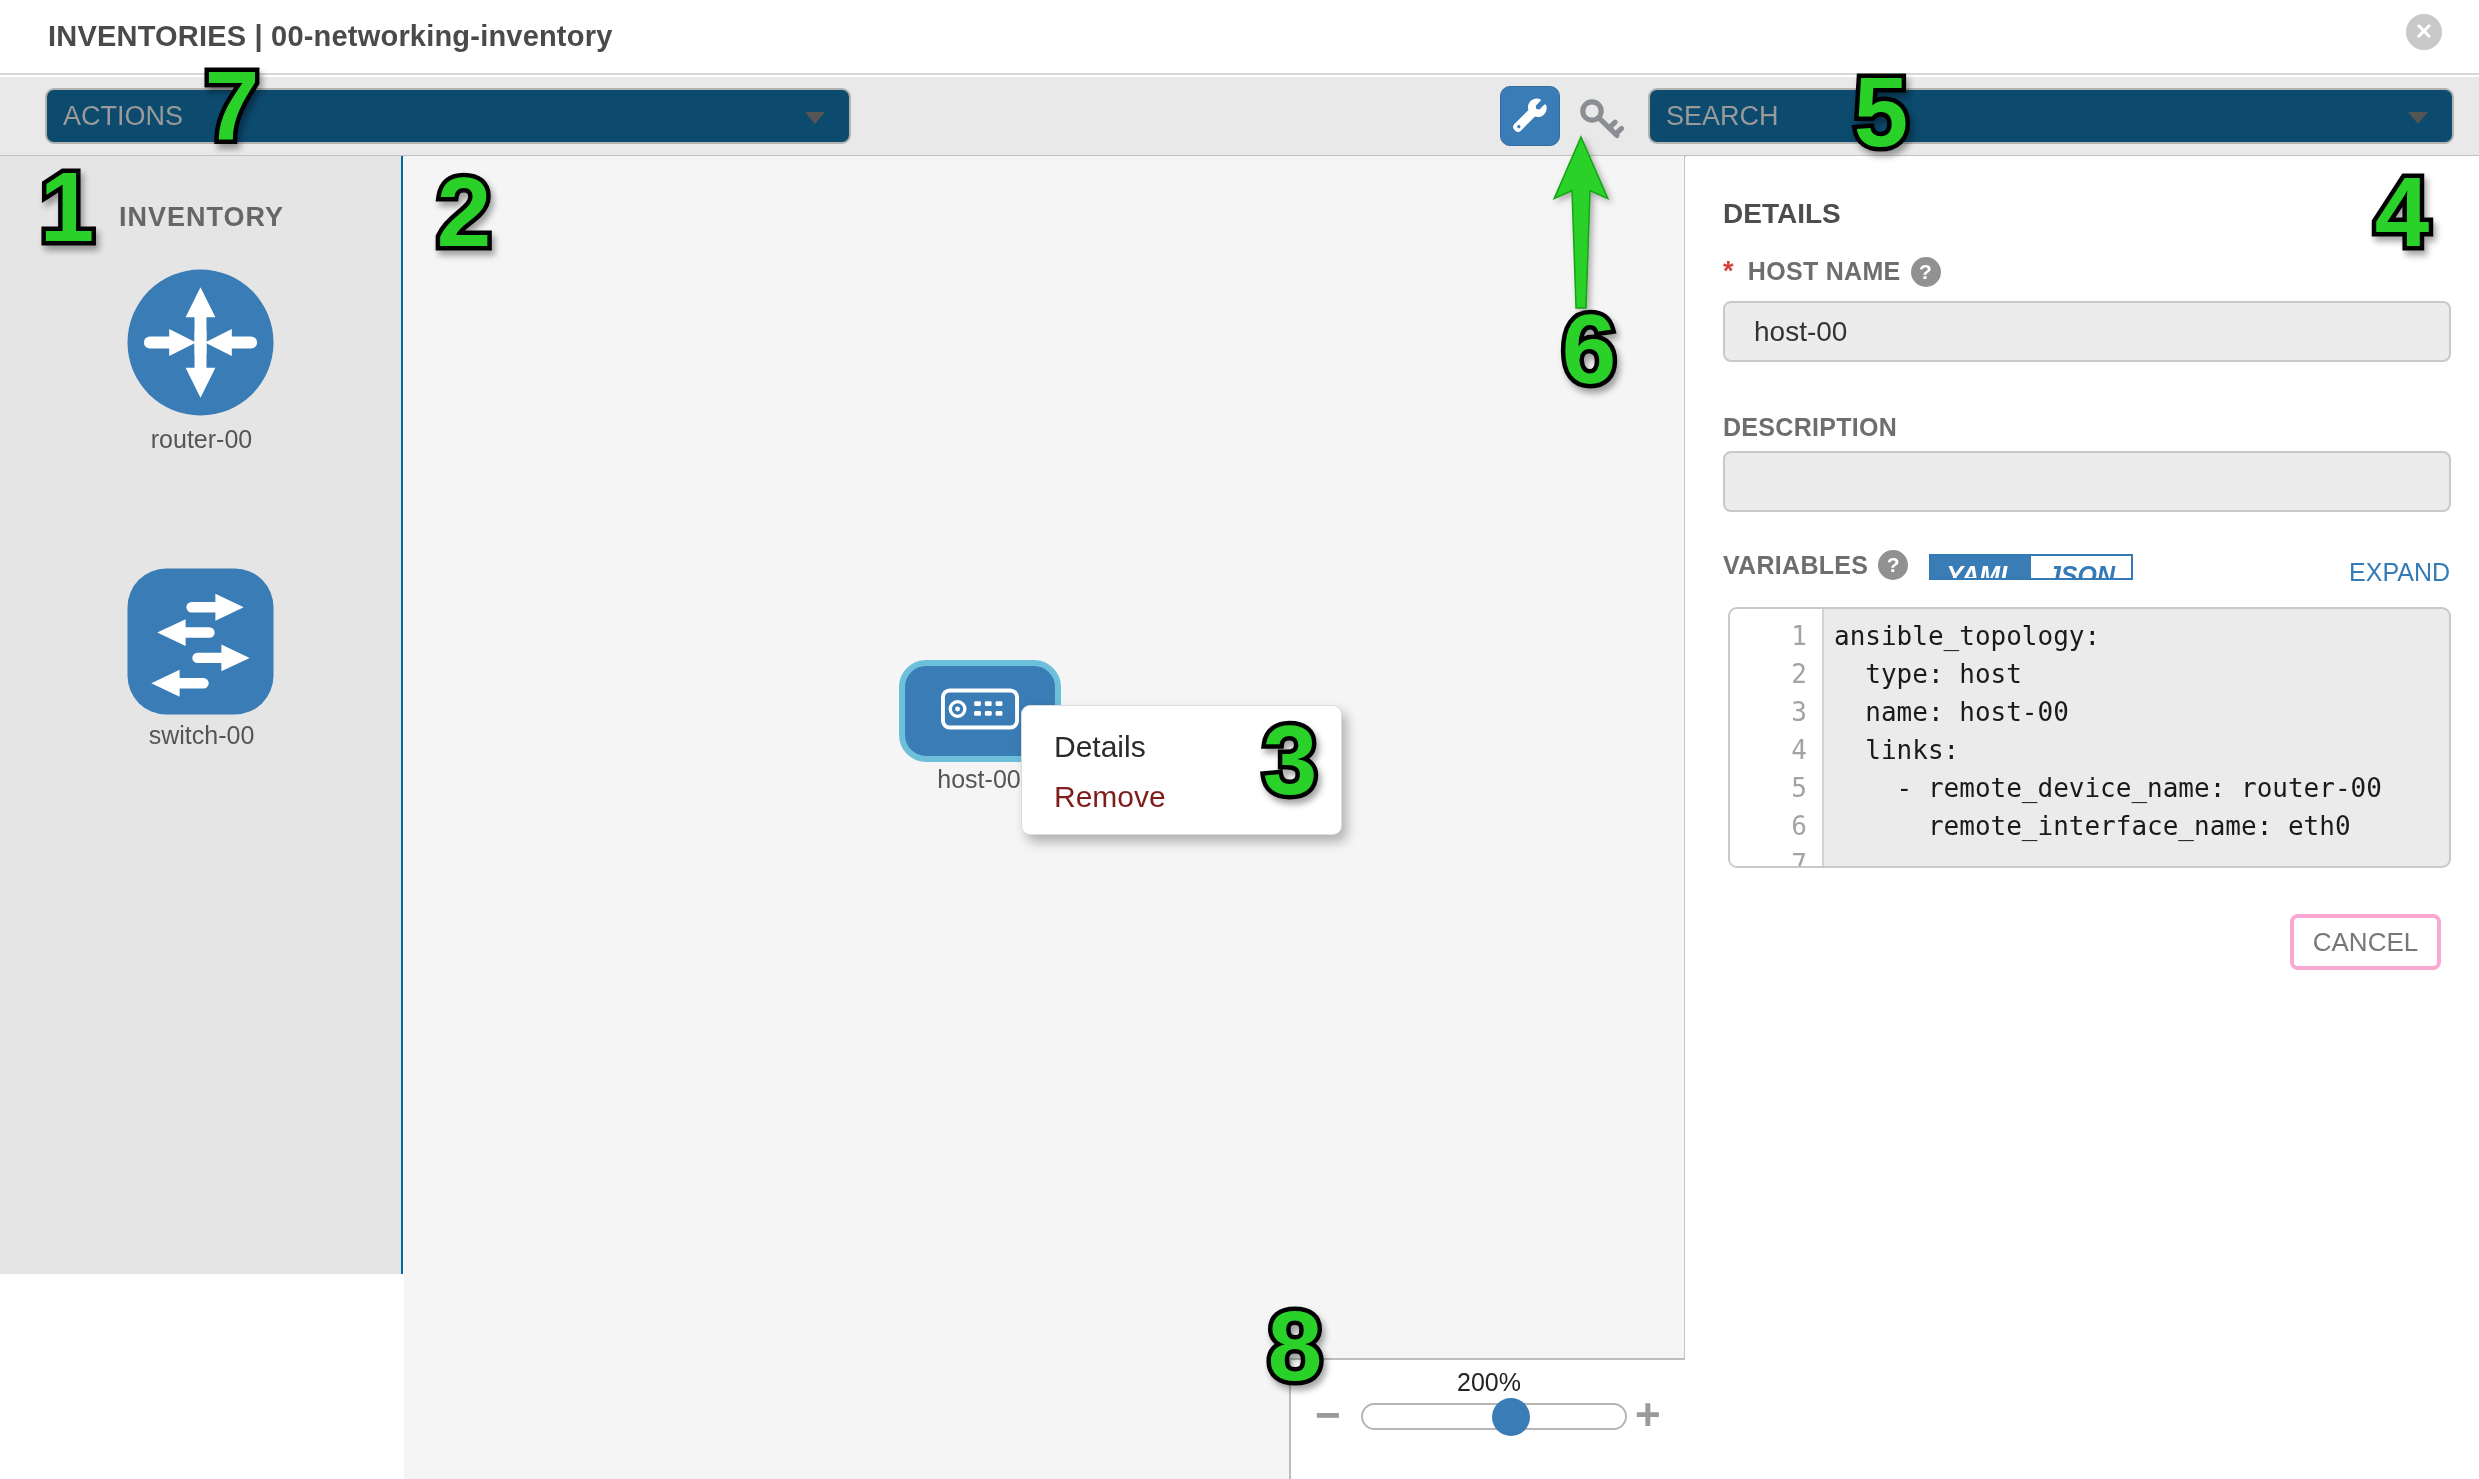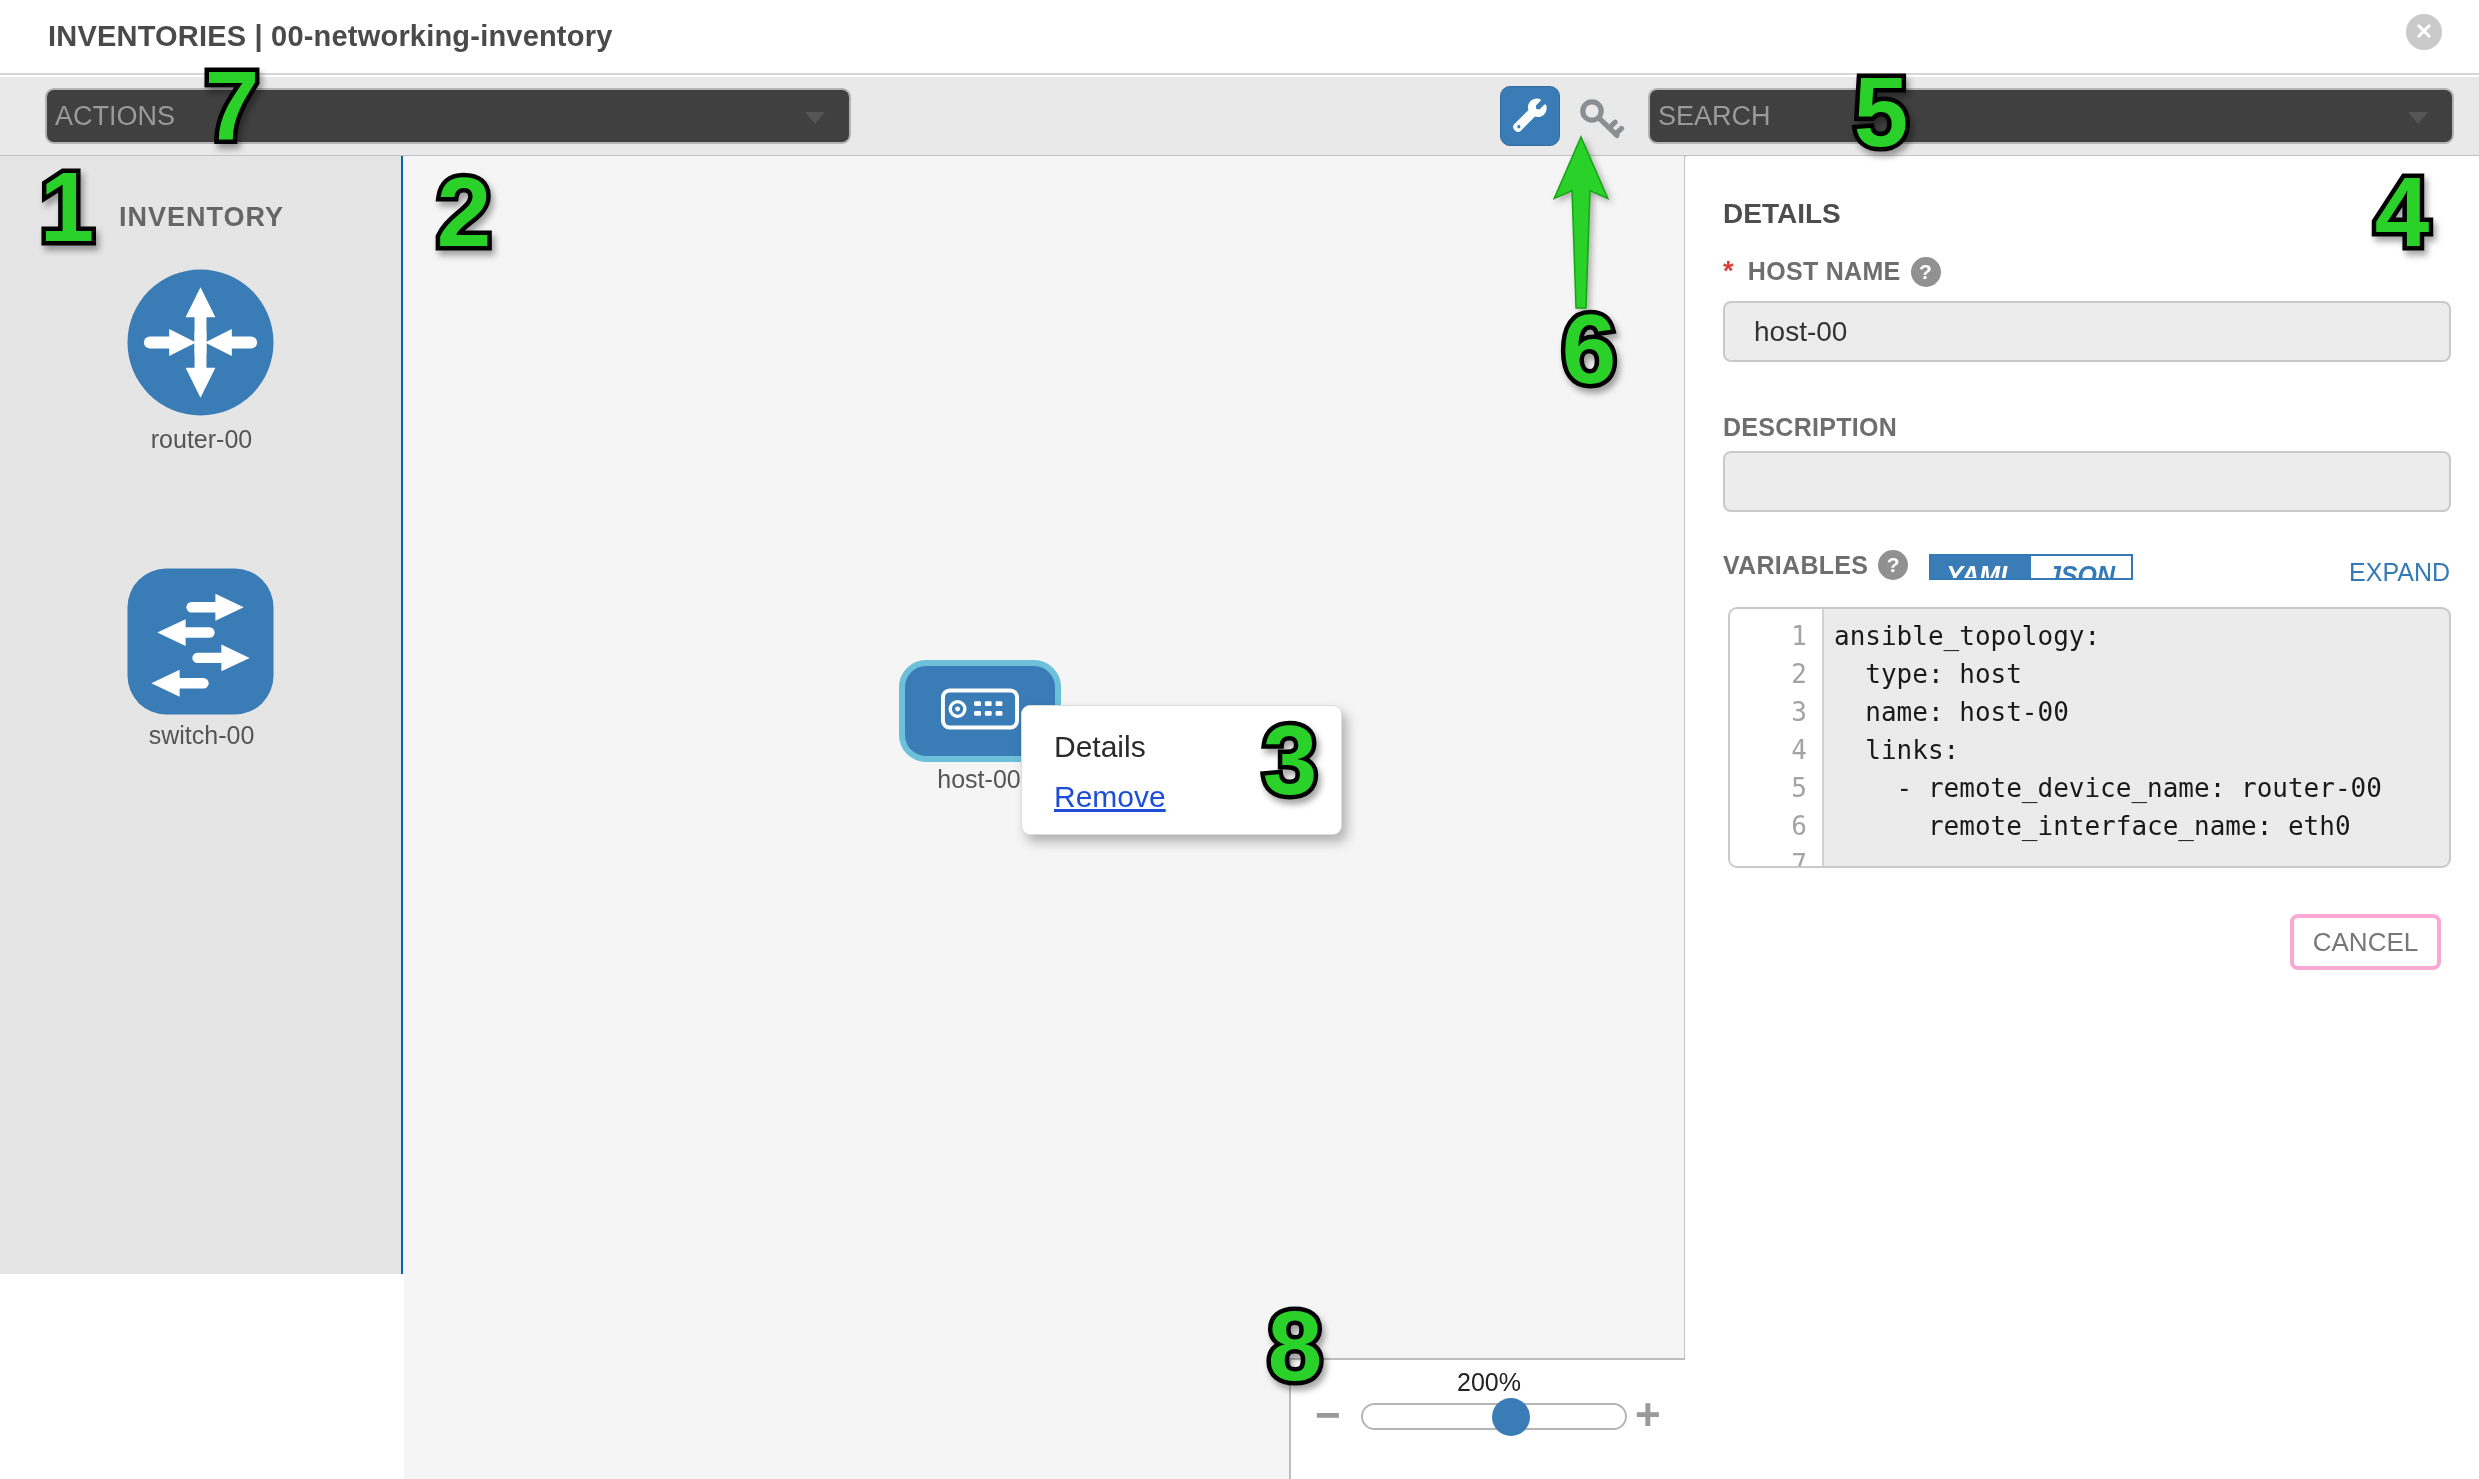--- a/index.html
+++ b/index.html
@@ -7,21 +7,21 @@
   body { font-family:"Liberation Sans", sans-serif; }
   .stage { position:relative; width:2480px; height:1480px; overflow:hidden; background:#fff; }
 
   
   .titlebar { position:absolute; left:0; top:0; width:2480px; height:75px; background:#fff; border-bottom:2px solid #d8d8d8; }
   .titlebar .title { position:absolute; left:48px; top:0; line-height:73px; font-size:29px; font-weight:bold; color:#4a4a4a; letter-spacing:0.2px; }
   .close-btn { position:absolute; left:2406px; top:14px; width:36px; height:36px; border-radius:50%; background:#c9c9c9; color:#fff; font-size:22px; font-weight:bold; text-align:center; line-height:36px; cursor:pointer; }
 
   
   .toolbar { position:absolute; left:0; top:77px; width:2480px; height:80px; background:#e9e9e9; border-bottom:2px solid #c3c3c3; }
-  .dropdown { position:absolute; top:11px; height:56px; background:#404040; border:2px solid #b3b3b3; border-radius:9px; display:flex; align-items:center; padding:0 8px; font-size:27px; color:#9a9a9a; }
+  .dropdown { position:absolute; top:11px; height:56px; background:#0c4a6e; border:2px solid #b3b3b3; border-radius:9px; display:flex; align-items:center; padding:0 16px; font-size:27px; color:#9a9a9a; }
   .dropdown.actions { left:45px; width:806px; }
   .dropdown.search  { left:1648px; width:806px; }
   .caret { position:absolute; right:24px; top:22px; width:0; height:0; border-left:10px solid transparent; border-right:10px solid transparent; border-top:12px solid #555; }
   .wrench-btn { position:absolute; left:1500px; top:9px; width:60px; height:60px; background:#3a7cb5; border:1px solid #336d9f; border-radius:10px; display:flex; align-items:center; justify-content:center; cursor:pointer; }
   .key-wrap { position:absolute; left:1576px; top:18px; width:52px; height:46px; cursor:pointer; }
 
   
   .body { position:absolute; left:0; top:156px; width:2480px; height:1323px; }
   .inv-panel { position:absolute; left:0; top:0; width:403px; height:1118px; background:#e5e5e5; border-right:2px solid #0369a1; }
   .inv-title { position:absolute; left:0; top:46px; width:403px; text-align:center; font-size:27px; font-weight:bold; color:#666; letter-spacing:1px; }
@@ -35,21 +35,21 @@
   .canvas { position:absolute; left:404px; top:0; width:1281px; height:1323px; background:#f5f5f5; border-right:1px solid #c5c5c5; }
 
   
   .host-node { position:absolute; left:495px; top:504px; width:162px; height:102px; background:#3a7cb5; border:6px solid #6cc0da; border-radius:27px; display:flex; align-items:center; justify-content:center; cursor:pointer; }
   .host-label { position:absolute; left:575px; top:609px; transform:translateX(-50%); font-size:25px; color:#555; }
 
   
   .context-menu { position:absolute; left:617px; top:549px; width:321px; height:130px; background:#fff; border:1px solid #dcdcdc; border-radius:9px; box-shadow:5px 7px 12px rgba(0,0,0,0.28); padding-top:16px; z-index:5; }
   .menu-item { padding-left:32px; height:50px; line-height:50px; font-size:30px; cursor:pointer; }
   .menu-item.details { color:#2b2b2b; }
-  .menu-item.remove  { color:#1d4ed8;text-decoration:underline; }
+  .menu-item.remove  { color:#7f1d1d; }
 
   
   .zoom-panel { position:absolute; left:885px; top:1202px; width:396px; height:121px; background:#fff; border:2px solid #bdbdbd; border-bottom:none; border-right:none; }
   .zoom-value { position:absolute; left:0; top:8px; width:396px; text-align:center; font-size:25px; color:#222; }
   .zoom-minus { position:absolute; left:24px; top:33px; font-size:44px; font-weight:bold; color:#9a9a9a; line-height:44px; cursor:pointer; }
   .zoom-plus  { position:absolute; left:344px; top:33px; font-size:44px; font-weight:bold; color:#9a9a9a; line-height:44px; cursor:pointer; }
   .zoom-track { position:absolute; left:70px; top:43px; width:266px; height:27px; background:#fff; border:2px solid #b5b5b5; border-radius:14px; cursor:pointer; }
   .zoom-thumb { position:absolute; left:129px; top:-7px; width:38px; height:38px; border-radius:50%; background:#3a7cb5; cursor:grab; }
 
   

